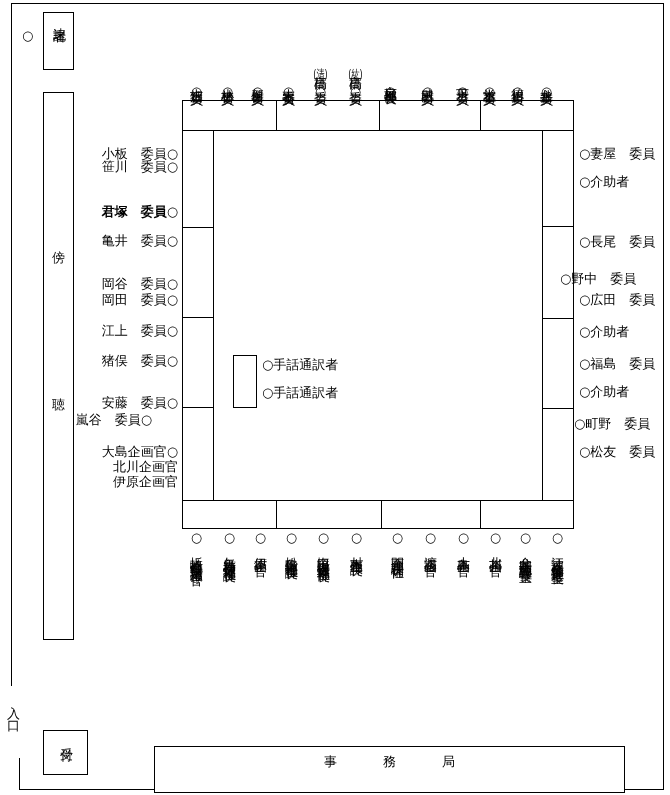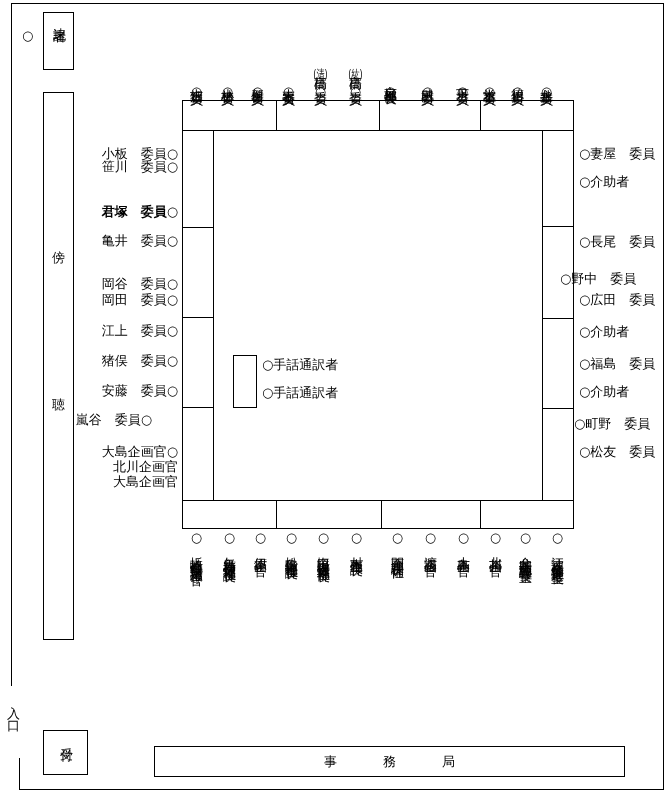--- a/index.html
+++ b/index.html
@@ -38,21 +38,21 @@
     <span class="gallery-char" style="top:156px;">傍</span>
     <span class="gallery-char" style="top:303px;">聴</span>
   </div>
 
   <div class="vtext" style="left:6px;top:696px;letter-spacing:15px;">入口</div>
 
   <div class="box" style="left:43px;top:730px;width:45px;height:45px;">
     <div class="vtext" style="position:absolute;left:15px;top:6px;letter-spacing:2px;">受付</div>
   </div>
 
-  <div class="box" style="left:154px;top:746px;width:471px;height:31px;">
+  <div class="box" style="left:154px;top:746px;width:471px;height:47px;">
     <div class="sec-label">事務局</div>
   </div>
 
   <div class="cell" style="left:182px;top:100px;width:95px;height:31px;"></div>
   <div class="cell" style="left:276px;top:100px;width:104px;height:31px;"></div>
   <div class="cell" style="left:379px;top:100px;width:102px;height:31px;"></div>
   <div class="cell" style="left:480px;top:100px;width:94px;height:31px;"></div>
 
   <div class="cell" style="left:182px;top:130px;width:32px;height:98px;"></div>
   <div class="cell" style="left:182px;top:227px;width:32px;height:91px;"></div>
@@ -87,26 +87,26 @@
   <div class="vtext vseat" style="left:539px;bottom:695px;">永井委員○</div>
 
   <div class="hseat right-align" style="right:492px;top:146px;">小板　委員○</div>
   <div class="hseat right-align" style="right:492px;top:159px;text-align:center;">笹川　委員○</div>
   <div class="hseat right-align" style="right:492px;top:204px;font-weight:bold;">君塚　委員○</div>
   <div class="hseat right-align" style="right:492px;top:233px;">亀井　委員○</div>
   <div class="hseat right-align" style="right:492px;top:276px;">岡谷　委員○</div>
   <div class="hseat right-align" style="right:492px;top:292px;">岡田　委員○</div>
   <div class="hseat right-align" style="right:492px;top:323px;">江上　委員○</div>
   <div class="hseat right-align" style="right:492px;top:353px;">猪俣　委員○</div>
-  <div class="hseat right-align" style="right:492px;top:383px;">安藤　委員○</div>
+  <div class="hseat right-align" style="right:492px;top:395px;">安藤　委員○</div>
   <div class="hseat right-align" style="right:518px;top:412px;">嵐谷　委員○</div>
   <div class="hseat right-align" style="right:492px;top:444px;">
     <div>大島企画官○</div>
     <div>北川企画官</div>
-    <div>大島企画官</div>
+    <div>伊原企画官</div>
   </div>
 
   <div class="hseat" style="left:579px;top:146px;">○妻屋　委員</div>
   <div class="hseat" style="left:579px;top:174px;">○介助者</div>
   <div class="hseat" style="left:579px;top:234px;">○長尾　委員</div>
   <div class="hseat" style="left:560px;top:263px;margin-top:8px;">○野中　委員</div>
   <div class="hseat" style="left:579px;top:292px;">○広田　委員</div>
   <div class="hseat" style="left:579px;top:324px;">○介助者</div>
   <div class="hseat" style="left:579px;top:356px;">○福島　委員</div>
   <div class="hseat" style="left:579px;top:384px;">○介助者</div>

